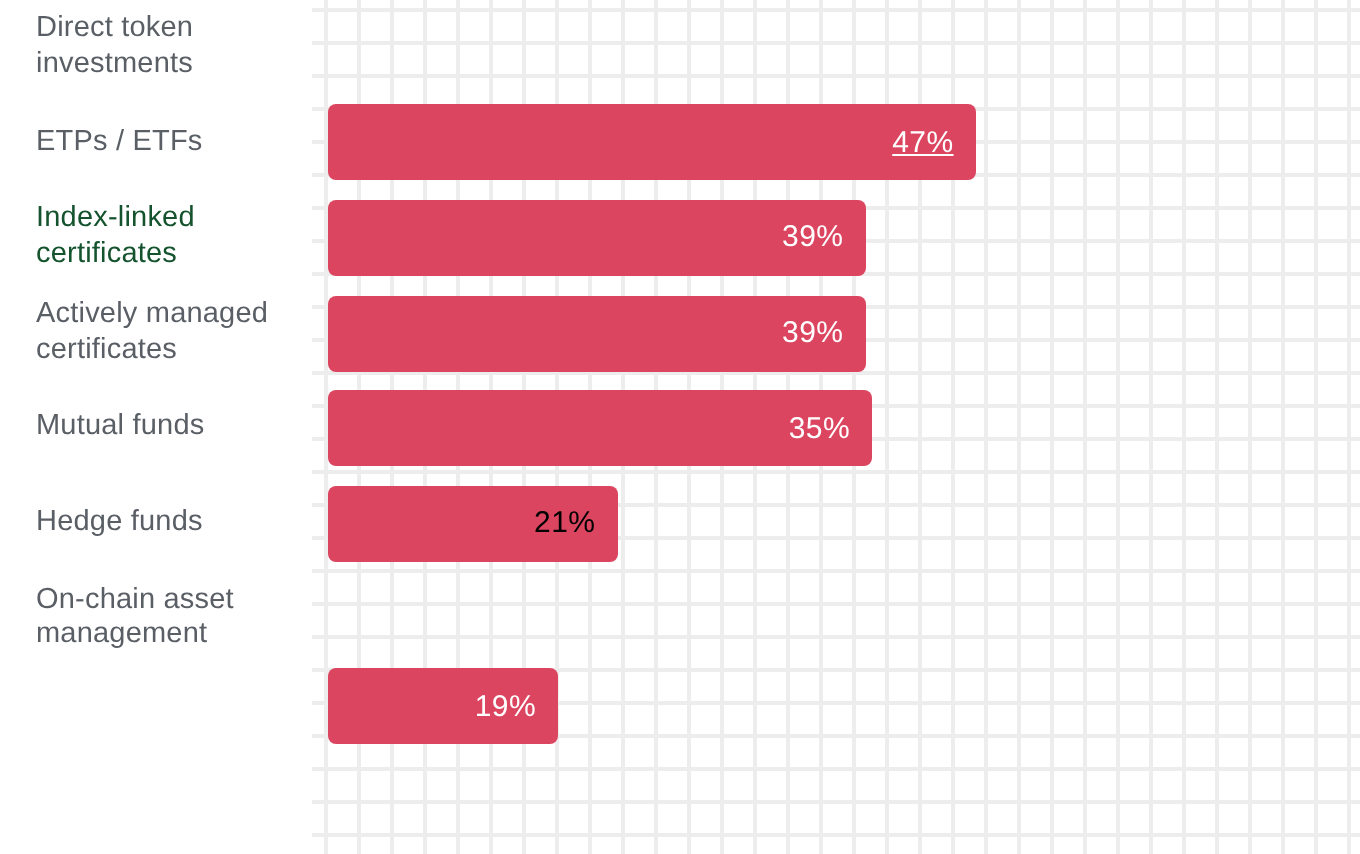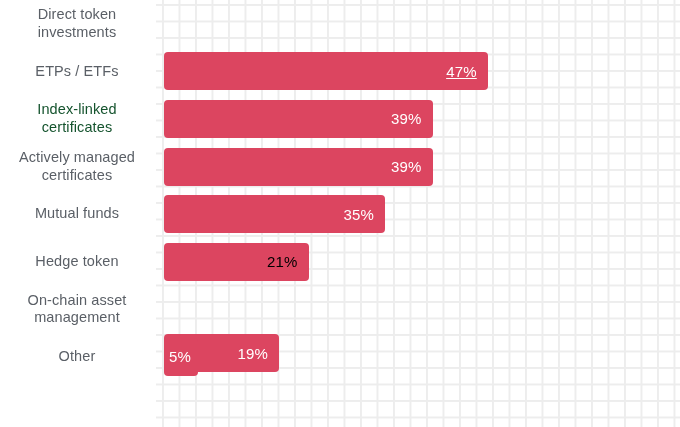--- a/index.html
+++ b/index.html
@@ -56,27 +56,26 @@
     width: 680px;
     height: 47.6px;
     display: flex;
     align-items: center;
   }
   .cat-label {
     width: 156px;
     flex: 0 0 156px;
     box-sizing: border-box;
     padding-right: 8px;
-    padding-left: 6px;
+    padding-left: 18px;
     color: #5a5f66;
     font-size: 14.5px;
     line-height: 17.5px;
     letter-spacing: 0.1px;
     white-space: pre-line;
-    text-align: center;
   }
   .bar-area {
     position: relative;
     flex: 1 1 auto;
     height: 47.6px;
   }
   .bar {
     position: absolute;
     left: 8px;
     top: 50%;
@@ -142,48 +141,40 @@
       <div class="bar-area">
         <div class="bar" style="width: 268.667px; background: rgb(220, 69, 96);">
           <span class="bar-value" style="color: rgb(255, 255, 255);">39%</span>
         </div>
       </div>
     </div>
 
     <div class="row" style="top:190.4px">
       <div class="cat-label" style="color: rgb(90, 95, 102);">Mutual funds</div>
       <div class="bar-area">
-        <div class="bar" style="width: 221px; background: rgb(220, 69, 96);">
+        <div class="bar" style="width: 272px; background: rgb(220, 69, 96);">
           <span class="bar-value" style="color: rgb(255, 255, 255);">35%</span>
         </div>
       </div>
     </div>
 
     <div class="row" style="top:238px">
-      <div class="cat-label" style="color: rgb(90, 95, 102);">Hedge token</div>
+      <div class="cat-label" style="color: rgb(90, 95, 102);">Hedge funds</div>
       <div class="bar-area">
         <div class="bar" style="width: 144.667px; background: rgb(220, 69, 96);">
           <span class="bar-value" style="color: #000000;">21%</span>
         </div>
       </div>
     </div>
 
     <div class="row" style="top:285.6px">
       <div class="cat-label" style="color: rgb(90, 95, 102);">On-chain asset
 management</div>
       <div class="bar-area">
         <div class="bar" style="width: 115px; background: rgb(220, 69, 96); margin-top: 44px;">
           <span class="bar-value" style="color: rgb(255, 255, 255);">19%</span>
         </div>
       </div>
     </div>
 
-    <div class="row" style="top:333.2px">
-      <div class="cat-label" style="color: rgb(90, 95, 102);">Other</div>
-      <div class="bar-area">
-        <div class="bar narrow" style="width: 34.4444px; background: rgb(220, 69, 96);">
-          <span class="bar-value" style="color: rgb(255, 255, 255);">5%</span>
-        </div>
-      </div>
-    </div>
 
   </div>
 </div>
 
 </body></html>

